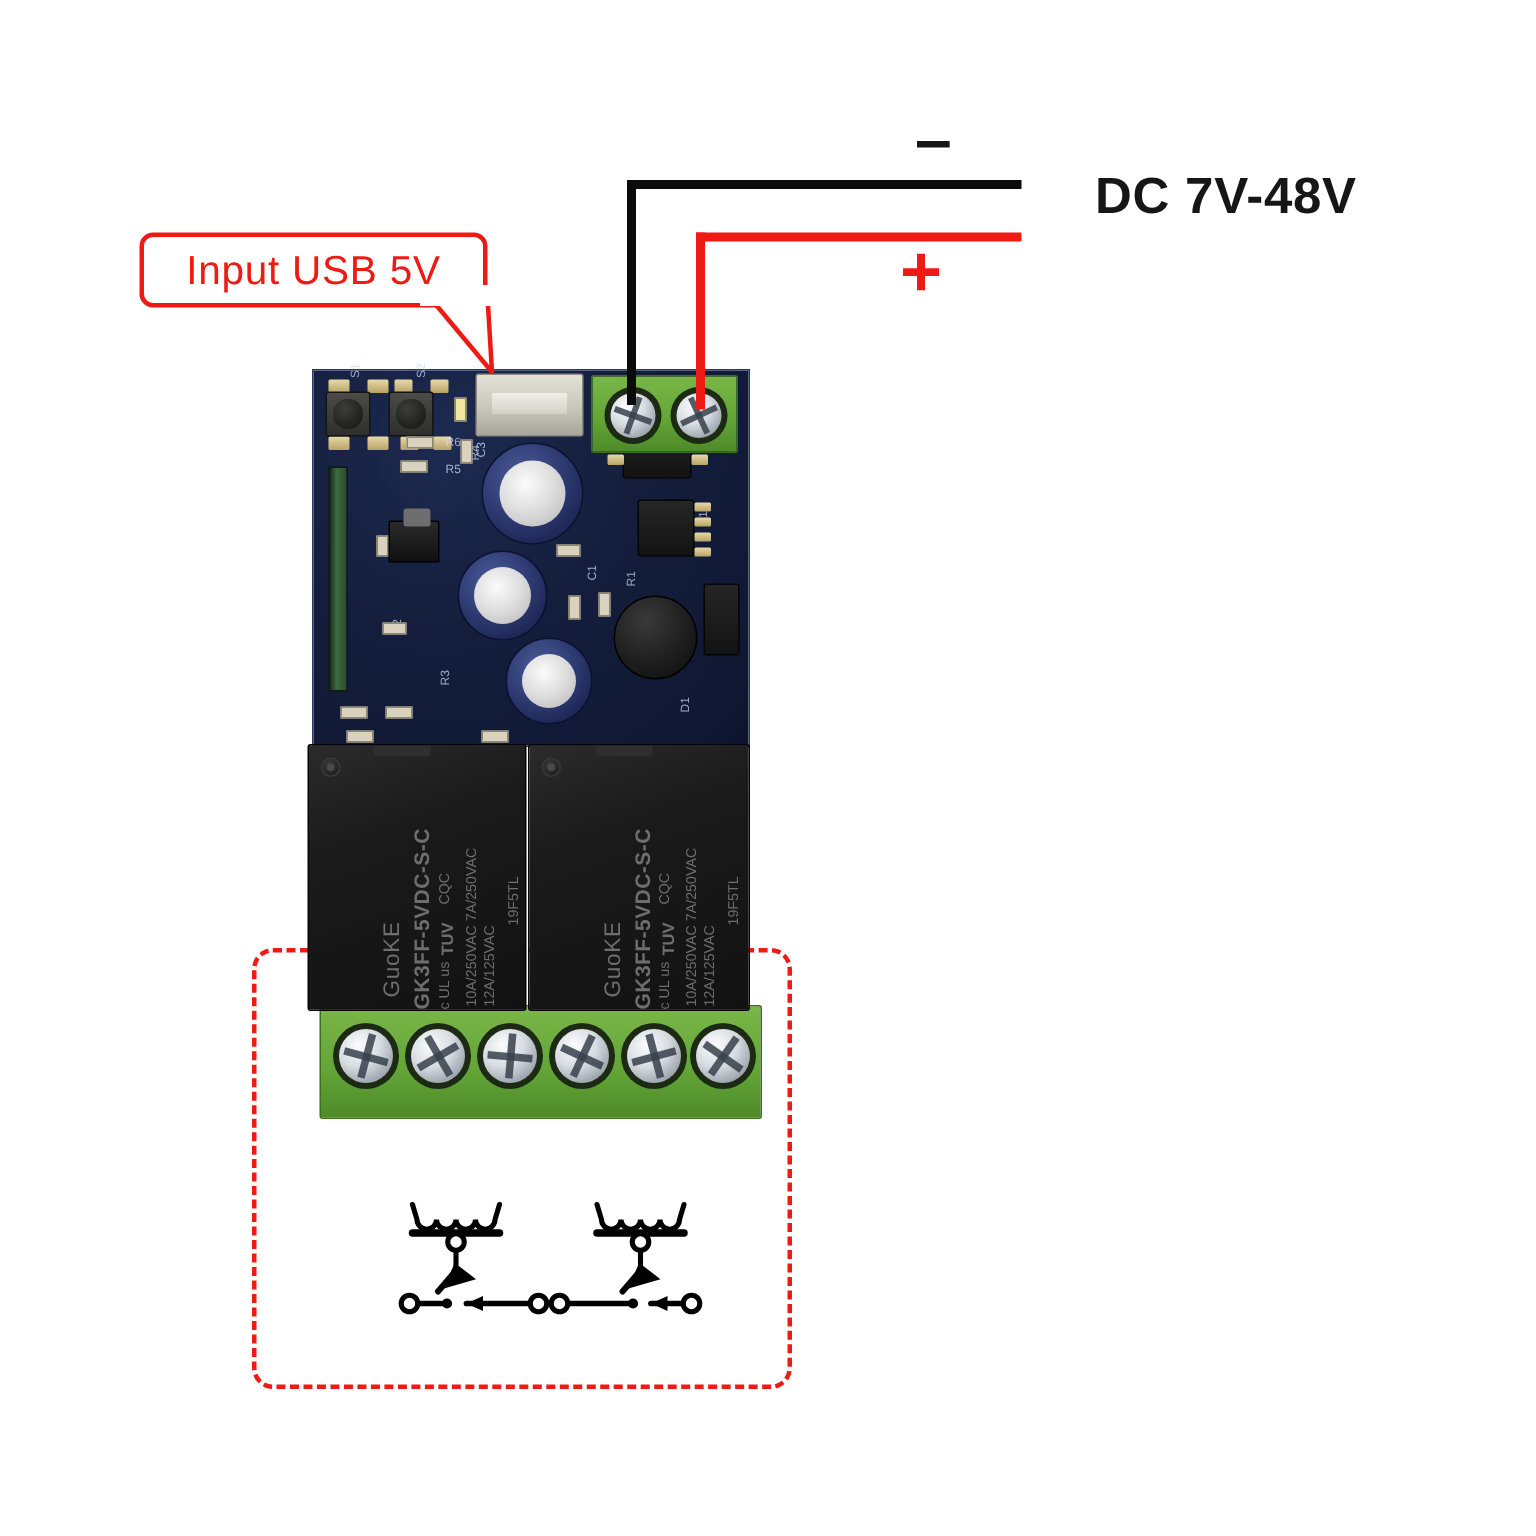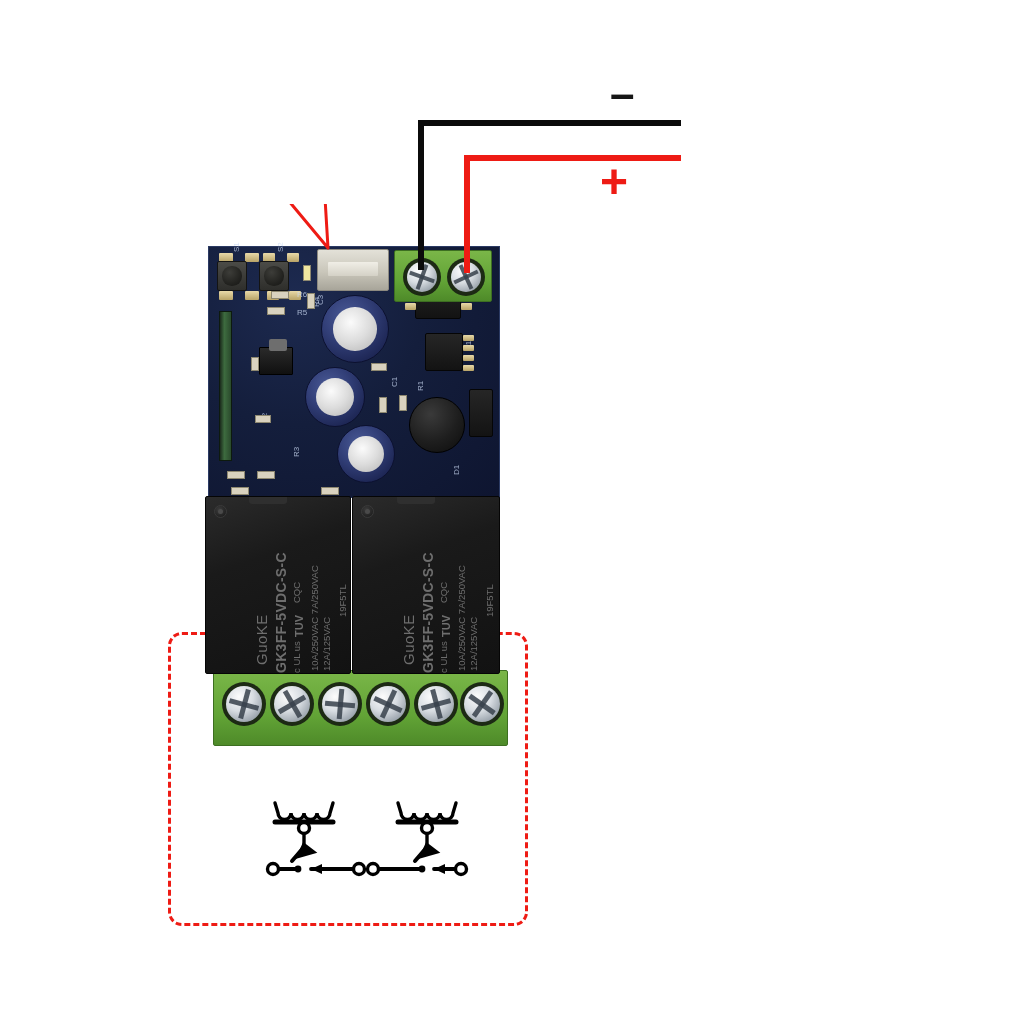--- a/index.html
+++ b/index.html
@@ -282,25 +282,29 @@
 
   <div class="abs wire-v wire-black" style="left:418px; top:120px; width:6px; height:150px;"></div>
   <div class="abs wire-h wire-black" style="left:418px; top:120px; width:263px; height:6px;"></div>
 
   <div class="abs wire-v wire-red" style="left:464px; top:155px; width:6px; height:118px;"></div>
   <div class="abs wire-h wire-red" style="left:464px; top:155px; width:217px; height:6px;"></div>
 
   <div class="abs sign" id="minus-sign">–</div>
   <div class="abs sign" id="plus-sign">+</div>
 
+  <div class="abs" id="dc-label">DC 7V-48V</div>
 
   <svg class="abs" id="callout-pointer" width="1024" height="1024">
     <polygon points="288,200 325,198 328,248" fill="#ffffff" stroke="#ee1b14" stroke-width="3" stroke-linejoin="round"></polygon>
     <rect x="280" y="190" width="48" height="14" fill="#ffffff"></rect>
   </svg>
+  <div class="abs" id="usb-callout">
+    <span id="usb-callout-label">Input USB 5V</span>
+  </div>
 
   <div class="abs" id="pcb">
 
     <div class="abs" id="pcb-board">
 
       <div class="abs pad" style="left:10px;  top:6px;  width:14px; height:9px;"></div>
       <div class="abs pad" style="left:36px;  top:6px;  width:14px; height:9px;"></div>
       <div class="abs pad" style="left:54px;  top:6px;  width:12px; height:9px;"></div>
       <div class="abs pad" style="left:78px;  top:6px;  width:12px; height:9px;"></div>
       <div class="abs pad" style="left:10px;  top:44px; width:14px; height:9px;"></div>

